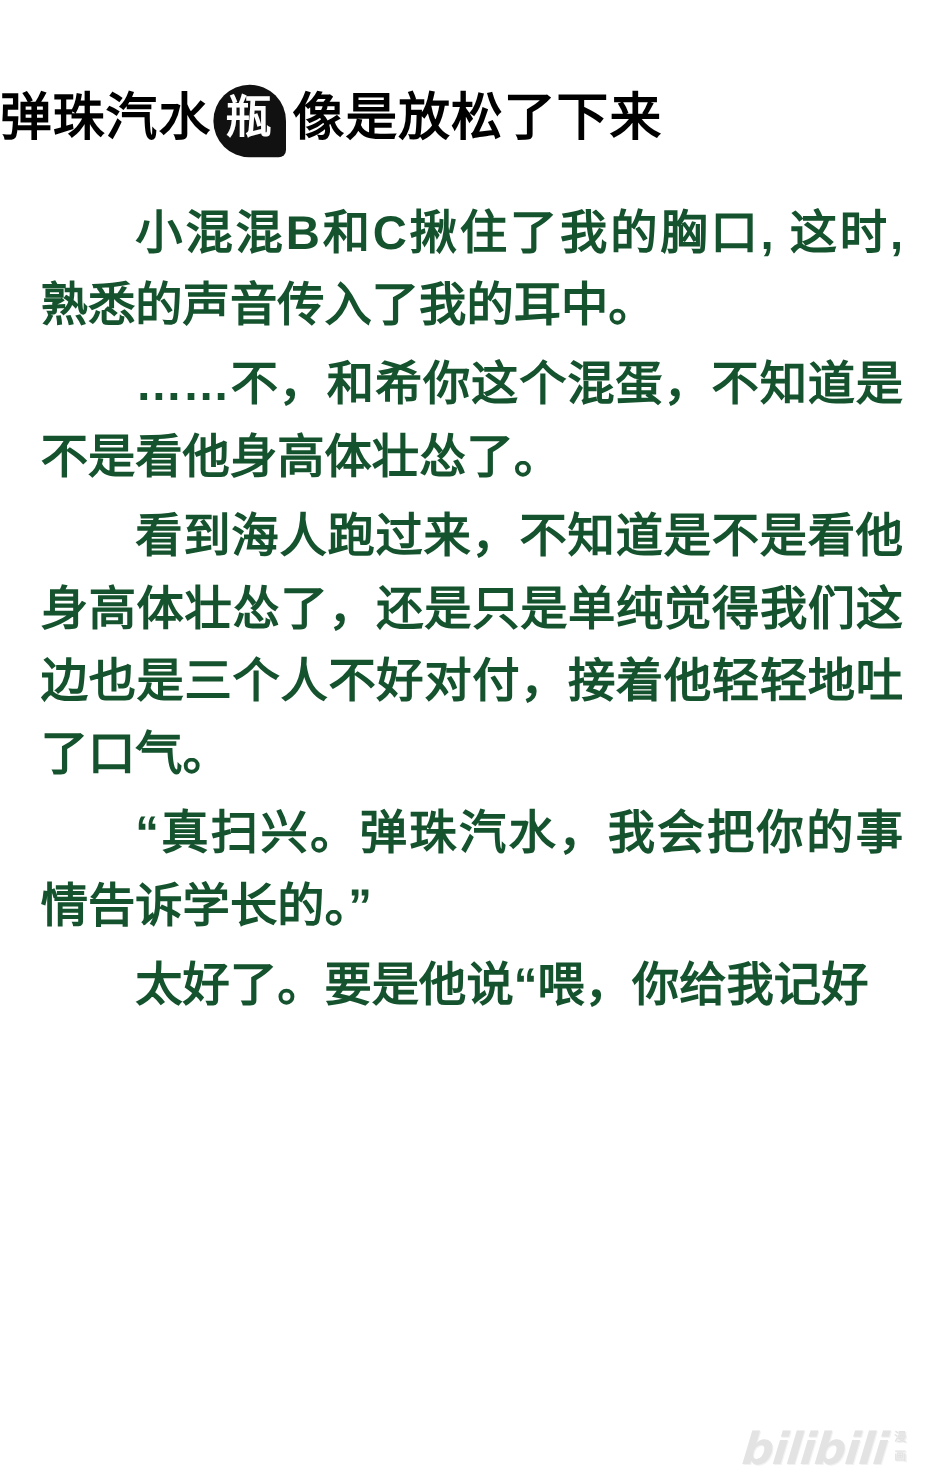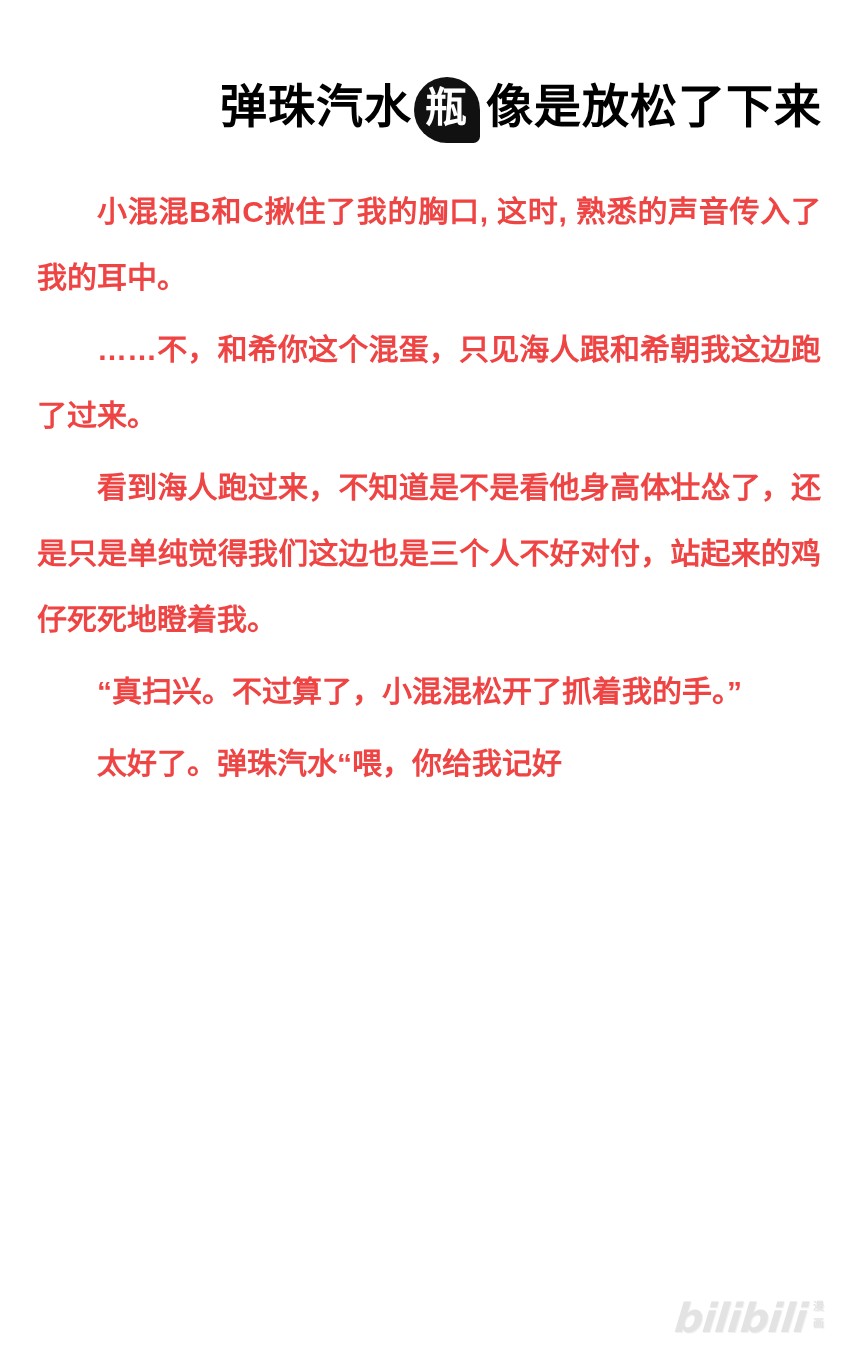--- a/index.html
+++ b/index.html
@@ -15,21 +15,21 @@
     color: #0a0a0a;
   }
 
   
   .title-row {
     position: absolute;
     top: 68px;
     left: 0;
     right: 28px;
     display: flex;
-    justify-content: flex-end;
+    justify-content: flex-start;
     align-items: center;
     white-space: nowrap;
     font-family: "Liberation Serif", "DejaVu Serif", serif;
     font-weight: 700;
     font-size: 47px;
     color: #000000;
   }
   .title-text { letter-spacing: 1px; }
 
   
@@ -52,24 +52,24 @@
   }
 
   
   .body-text {
     position: absolute;
     left: 37px;
     top: 179px;
     width: 784px;
     font-family: "Liberation Sans", "DejaVu Sans", sans-serif;
     font-weight: 700;
-    font-size: 30px;
+    font-size: 43px;
     line-height: 66px;
     text-align: justify;
-    color: #ef4444;
+    color: #14532d;
   }
   .body-text p {
     text-indent: 2em;
     margin: 0 0 6px 0;
   }
 
   
   .watermark {
     position: absolute;
     right: 20px;
@@ -108,24 +108,24 @@
   <div class="title-row">
     <span class="title-text">弹珠汽水</span>
     <span class="bottle-icon">
       <span class="bottle-char">瓶</span>
     </span>
     <span class="title-text">像是放松了下来</span>
   </div>
 
   <div class="body-text">
     <p>小混混B和C揪住了我的胸口, 这时, 熟悉的声音传入了我的耳中。</p>
-    <p>……不，和希你这个混蛋，只见海人跟和希朝我这边跑了过来。</p>
-    <p>看到海人跑过来，不知道是不是看他身高体壮怂了，还是只是单纯觉得我们这边也是三个人不好对付，站起来的鸡仔死死地瞪着我。</p>
-    <p>“真扫兴。不过算了，小混混松开了抓着我的手。”</p>
-    <p>太好了。弹珠汽水“喂，你给我记好</p>
+    <p>……不，和希你这个混蛋，不知道是不是看他身高体壮怂了。</p>
+    <p>看到海人跑过来，不知道是不是看他身高体壮怂了，还是只是单纯觉得我们这边也是三个人不好对付，接着他轻轻地吐了口气。</p>
+    <p>“真扫兴。弹珠汽水，我会把你的事情告诉学长的。”</p>
+    <p>太好了。要是他说“喂，你给我记好</p>
   </div>
 
   <div class="watermark">
     <span class="wm-logo">bilibili</span>
     <span class="wm-label">漫画</span>
   </div>
 
 </div>
 
 </body></html>

